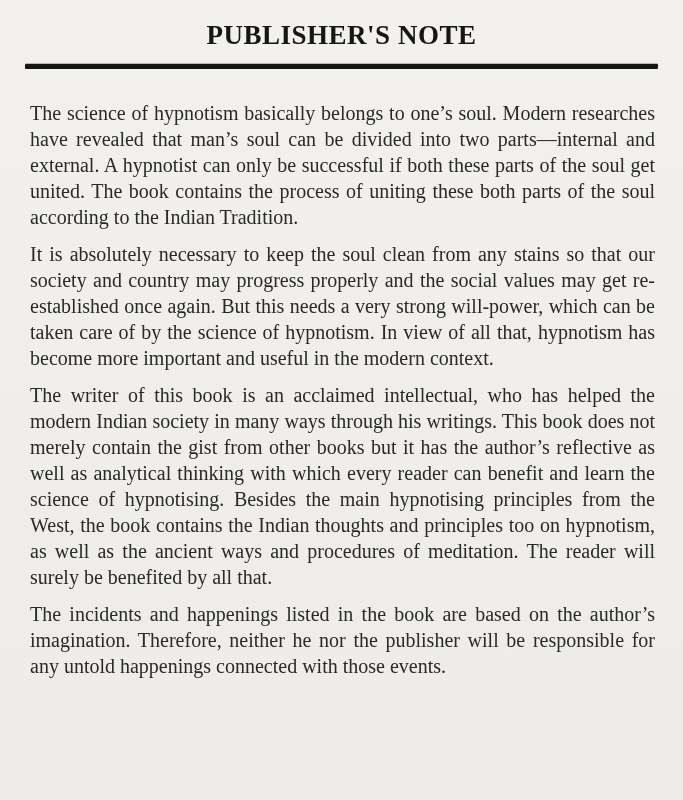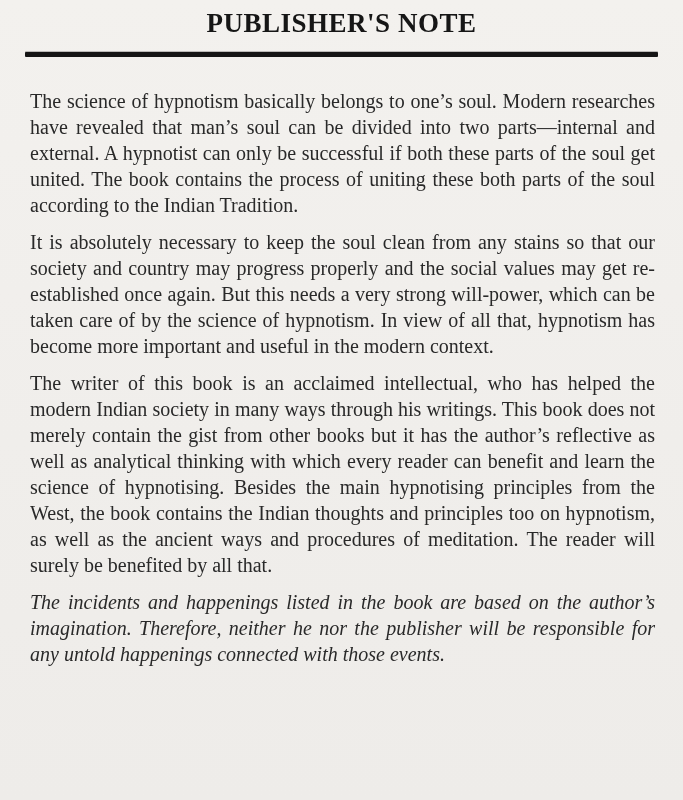--- a/index.html
+++ b/index.html
@@ -14,21 +14,21 @@
     position: relative;
     width: 683px;
     height: 800px;
     margin: 0 auto;
     background: #f1efec;
     background-image: linear-gradient(180deg, #f3f1ee 0%, #f0eeeb 55%, #eeece9 100%);
     overflow: hidden;
     box-sizing: border-box;
   }
   .page-title {
-    margin: 0;
+    margin: 12px;
     padding-top: 8px;
     text-align: center;
     font-size: 27px;
     font-weight: bold;
     letter-spacing: 0.5px;
     color: #161616;
     font-family: "Liberation Serif", serif;
   }
   .title-rule {
     height: 5px;
@@ -43,21 +43,20 @@
     line-height: 26px;
     color: #292929;
     text-align: justify;
     text-align-last: left;
   }
   .content p {
     margin: 0 0 11px 0;
   }
   .content p:last-child {
     margin-bottom: 8px;
-    font-style: italic;
   }
 </style>
 </head>
 <body>
 
 <div class="page">
   <h1 class="page-title">PUBLISHER'S NOTE</h1>
 
   <div class="title-rule"></div>
 

